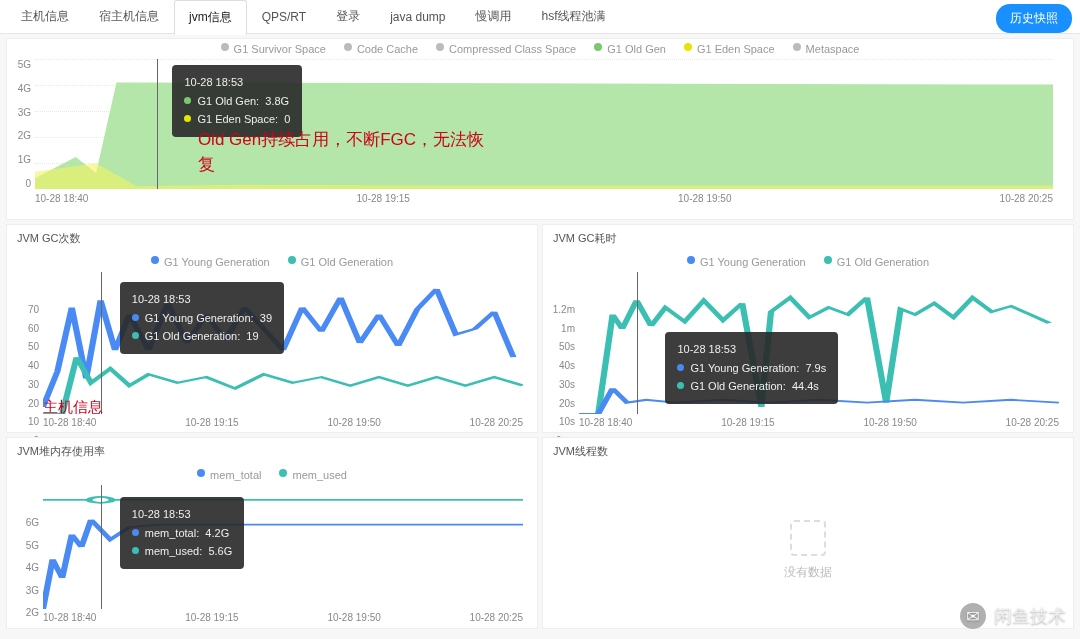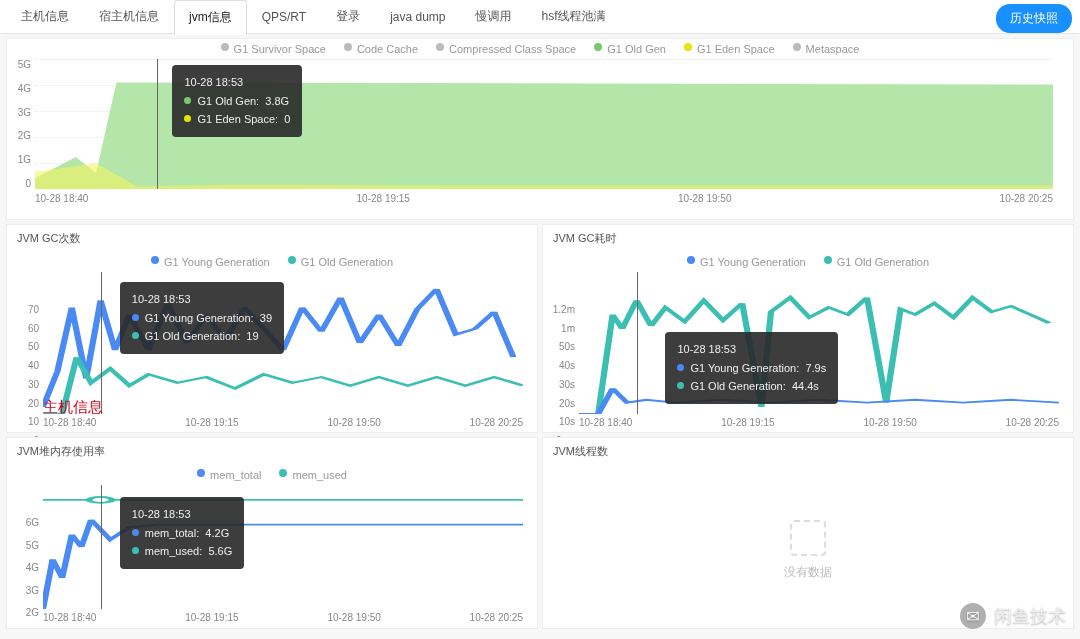--- a/index.html
+++ b/index.html
@@ -236,20 +236,21 @@
       <div class="grid-line" style="top:60%"></div>
       <div class="grid-line" style="top:80%"></div>
       <div class="fill-green"></div>
       <div class="fill-yellow"></div>
       <div class="vline" style="left:12%"></div>
       <div class="tooltip" style="left:13.5%; top:6px">
         <div>10-28 18:53</div>
         <div><span class="tt-dot" style="background:#7bc96f"></span><span>G1 Old Gen:</span>&nbsp;&nbsp;<span>3.8G</span></div>
         <div><span class="tt-dot" style="background:#e6e600"></span><span>G1 Eden Space:</span>&nbsp;&nbsp;<span>0</span></div>
       </div>
+      <div class="overlay-text" style="left:16%; top:52%; max-width:300px">Old Gen持续占用，不断FGC，无法恢复</div>
     </div>
     <div class="x-axis">
       <span>10-28 18:40</span>
       <span>10-28 19:15</span>
       <span>10-28 19:50</span>
       <span>10-28 20:25</span>
     </div>
   </div>
 
   <div class="grid4">

